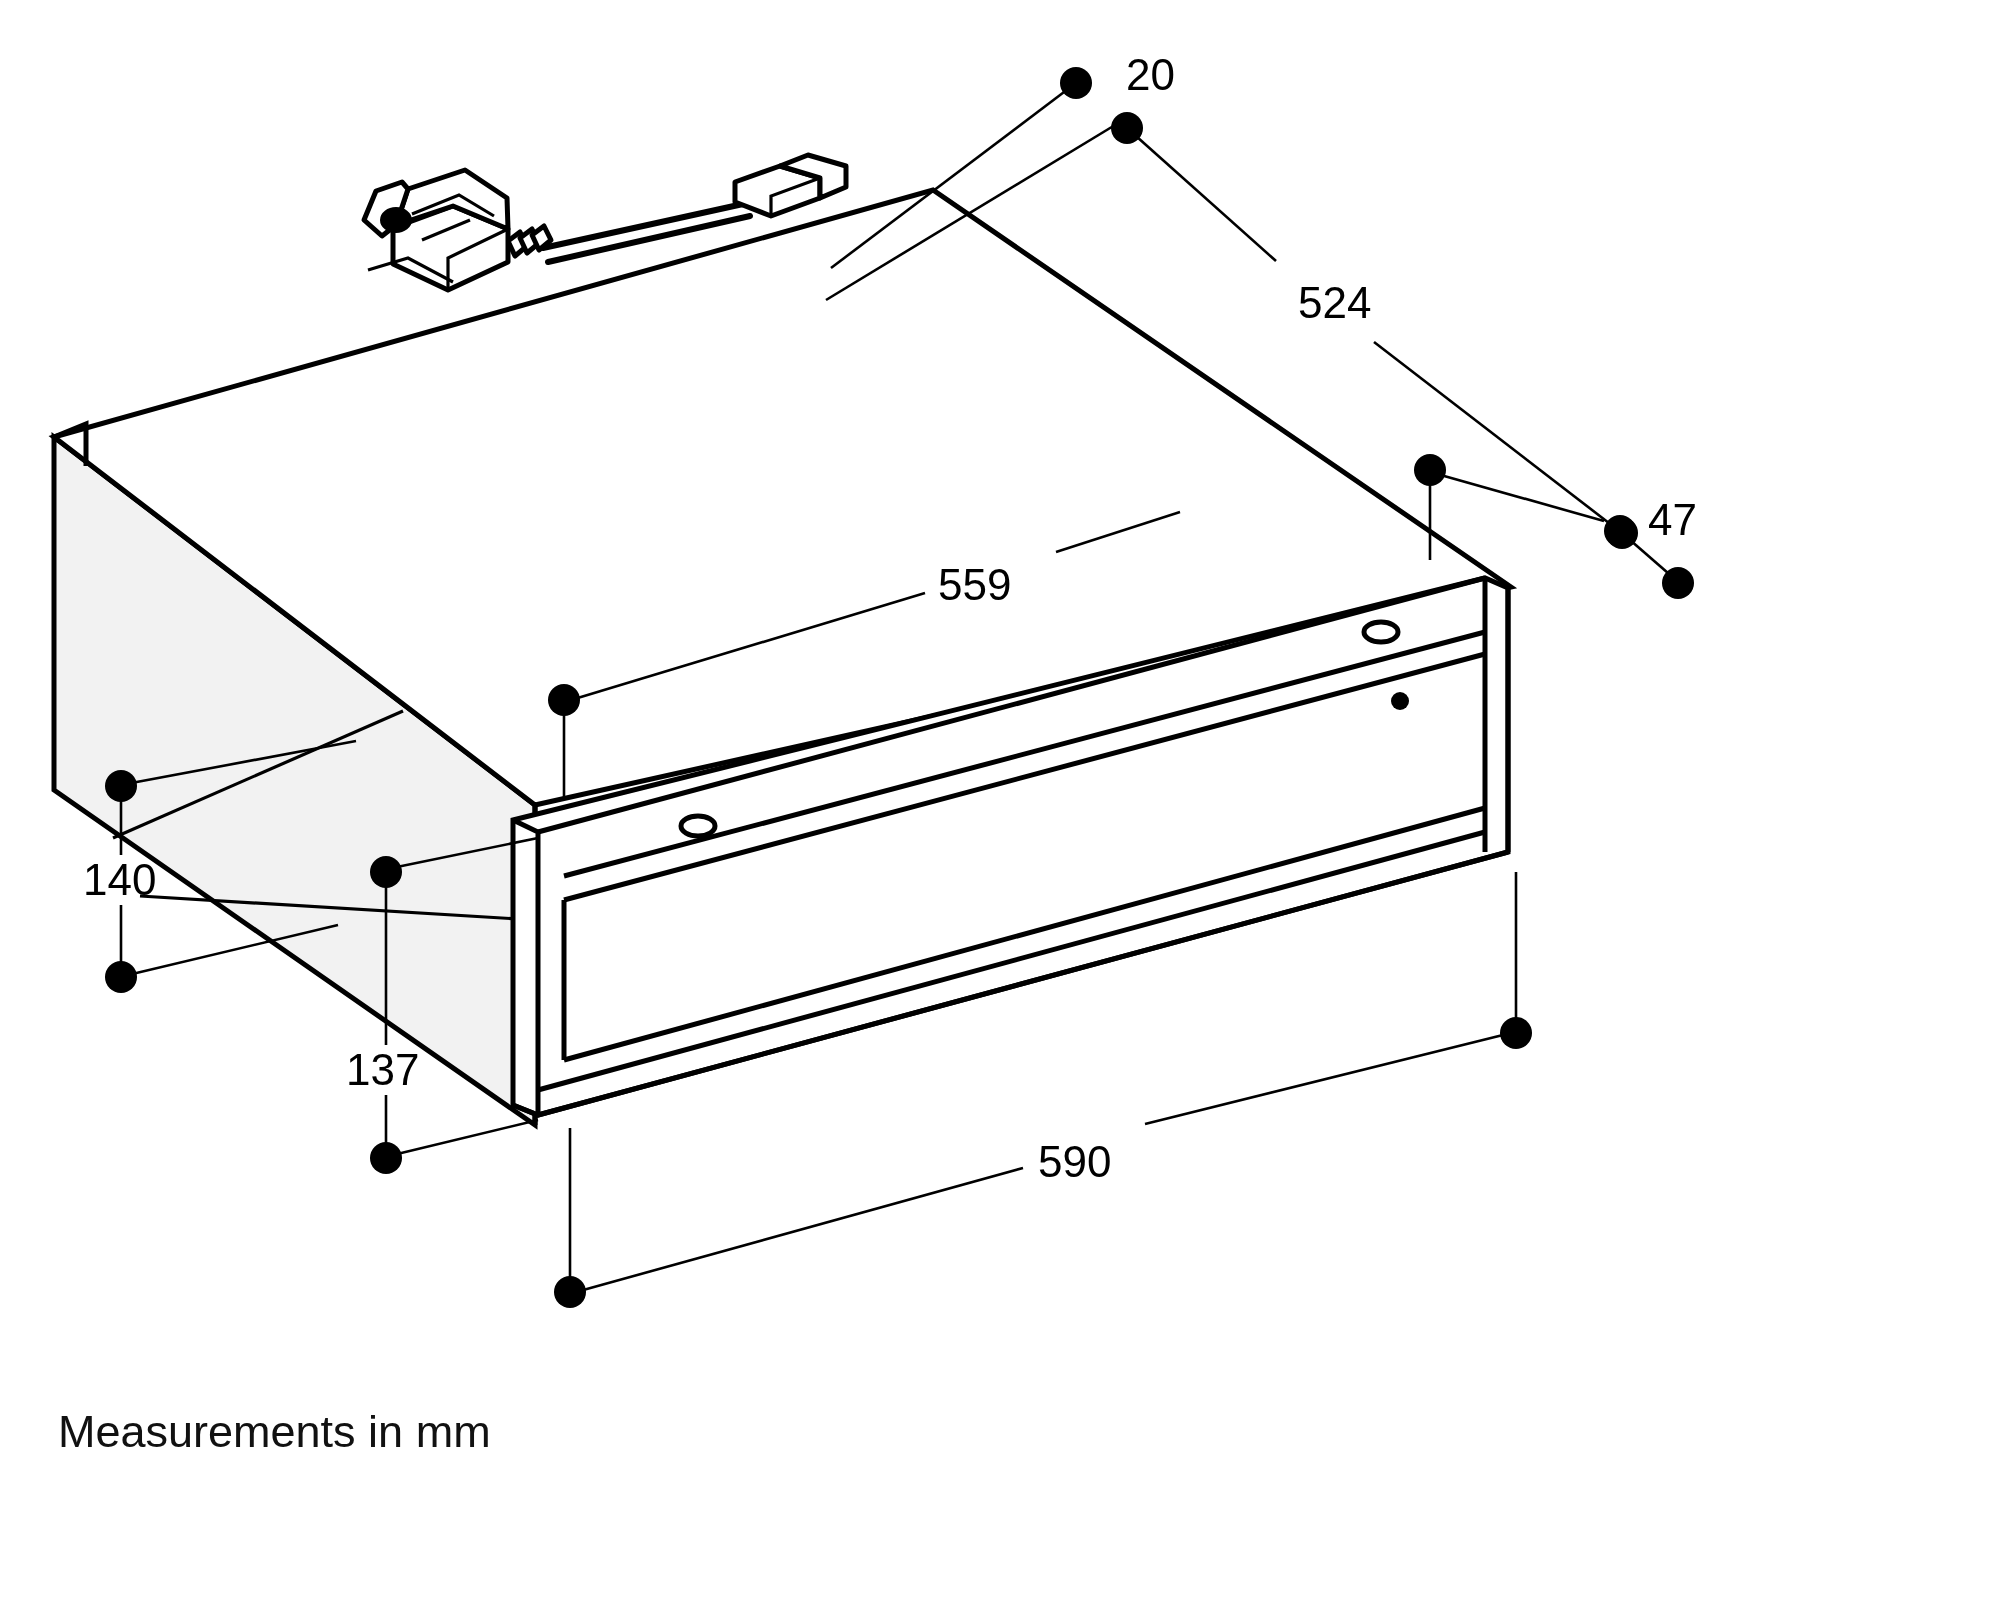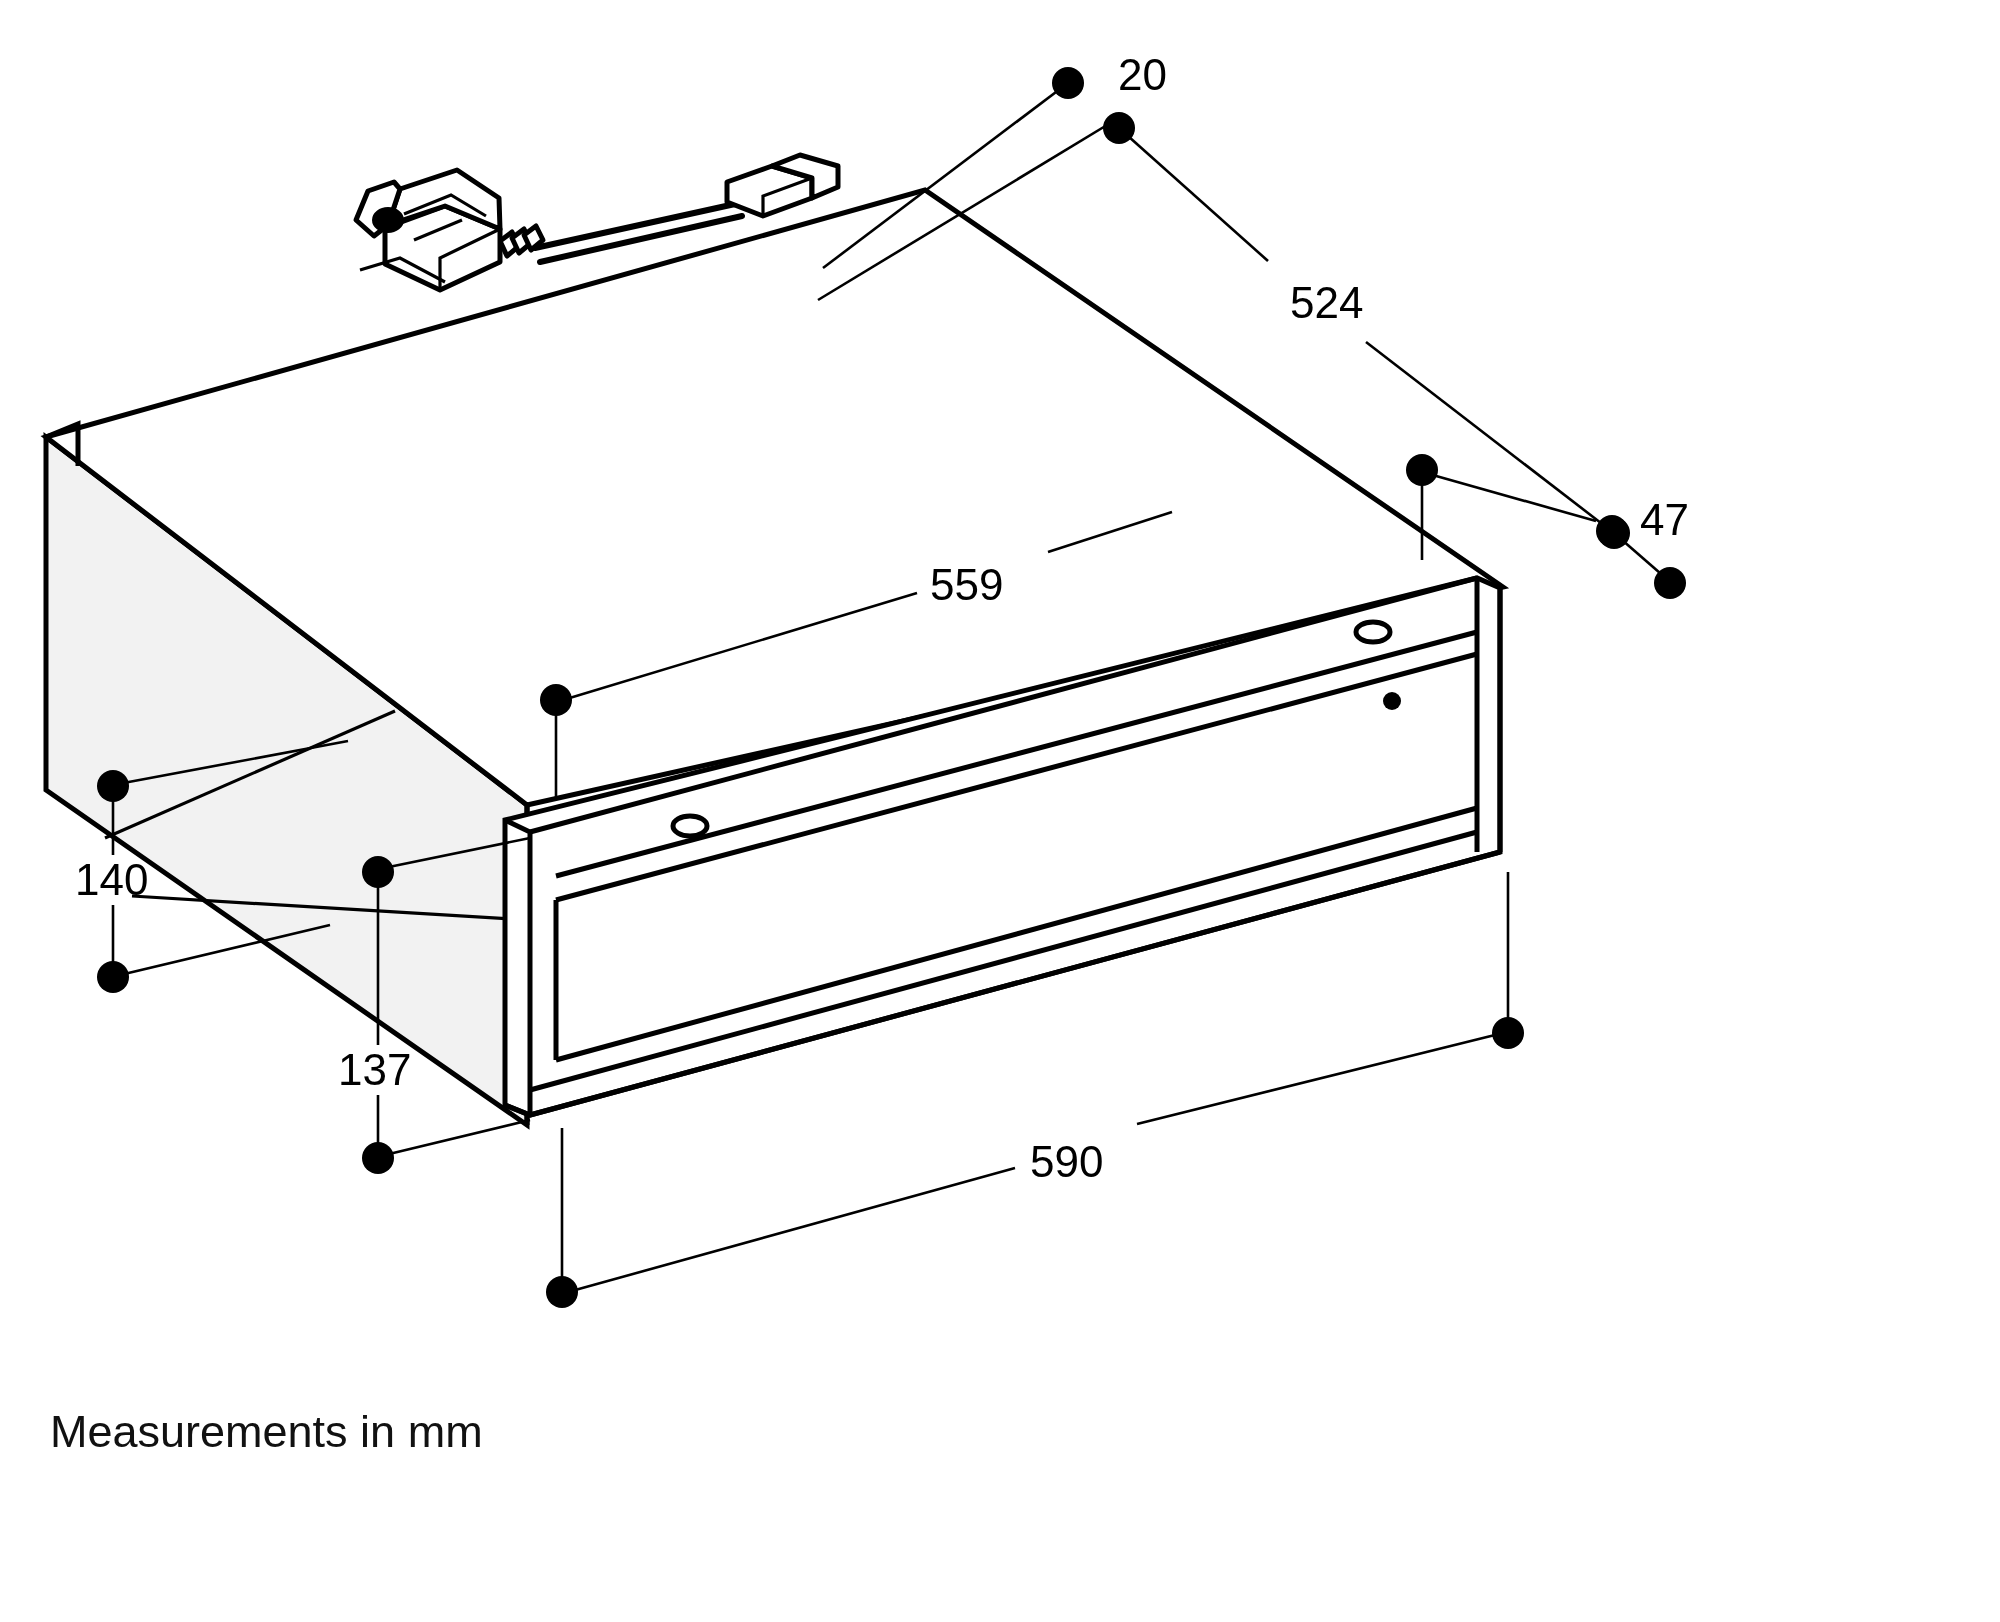--- a/index.html
+++ b/index.html
@@ -9,21 +9,21 @@
   }
   body {
     width: 2000px;
     height: 1622px;
     font-family: "Liberation Sans", sans-serif;
     position: relative;
     overflow: hidden;
   }
   #diagram-root {
     position: absolute;
-    left: 0;
+    left: 8px;
     top: 0;
     width: 1852px;
     height: 1622px;
   }
   svg.drawing {
     display: block;
     width: 2000px;
     height: 1622px;
   }
   .outline {

